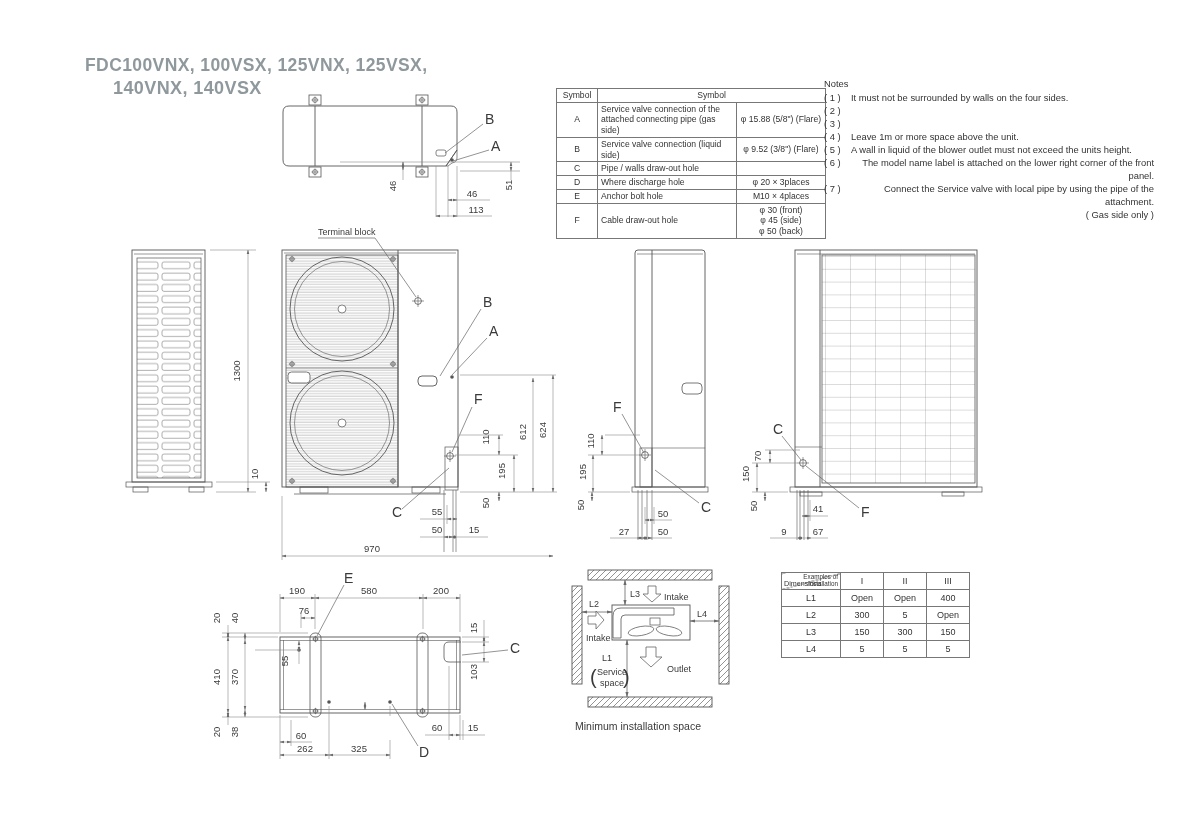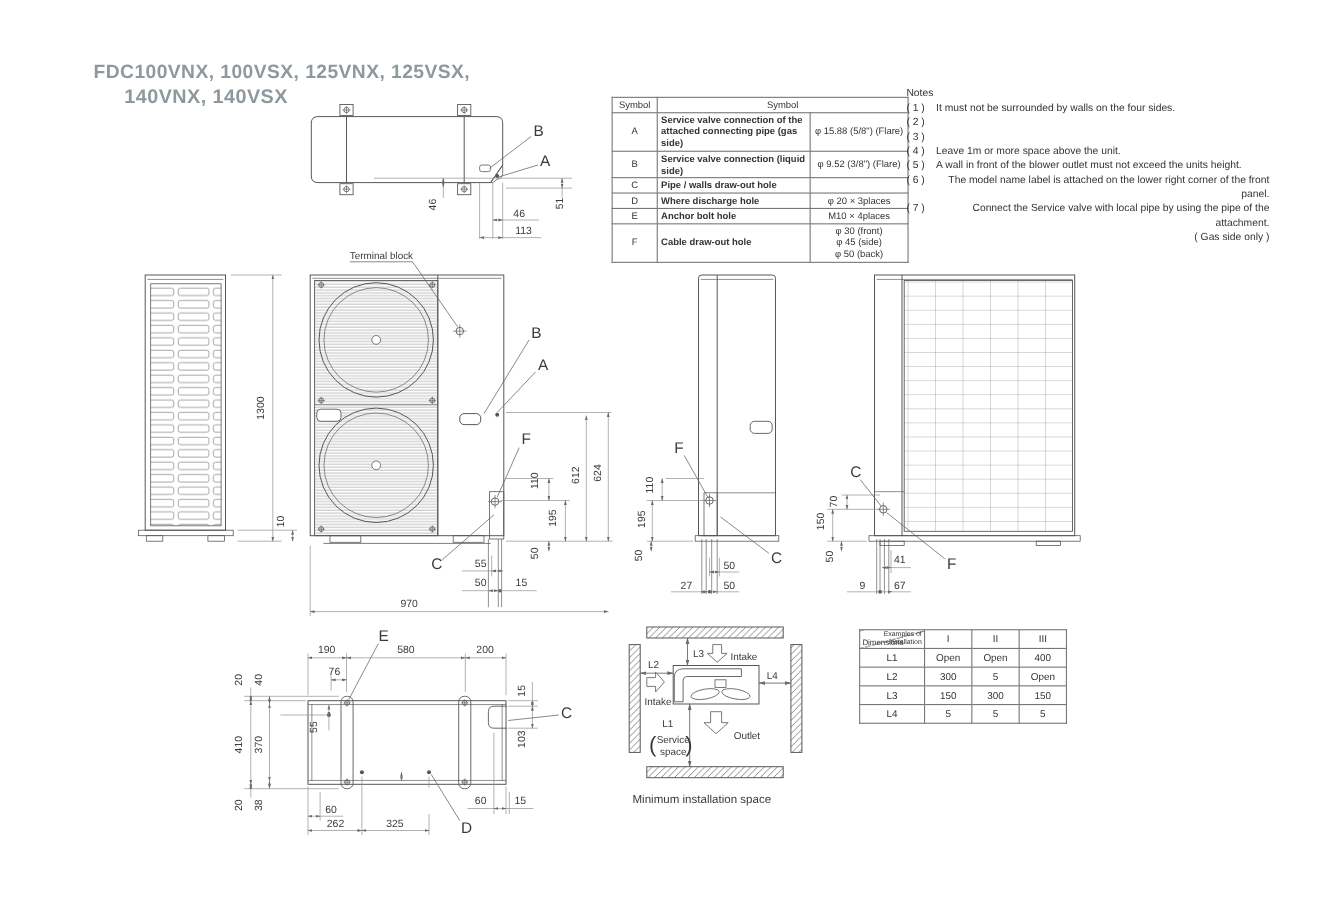--- a/index.html
+++ b/index.html
@@ -14,21 +14,21 @@
   .dimtxt{font-size:9.5px;}
   .biglbl{font-size:14px;}
   .smalllbl{font-size:9px;}
 
   
   .symtable{position:absolute;left:556px;top:88px;border-collapse:collapse;table-layout:fixed;
             font-size:8.6px;color:#333;}
   .symtable td,.symtable th{border:1px solid #777;padding:1px 3px;font-weight:normal;
             line-height:1.25;}
   .symtable .c-sym{width:34px;text-align:center;}
-  .symtable .c-con{width:132px;text-align:left;font-weight:bold;}
+  .symtable .c-con{width:132px;text-align:left;}
   .symtable .c-spec{width:82px;text-align:center;white-space:pre-line;}
   .symtable th{text-align:center;margin-left:36px;}
 
   
   .notes{position:absolute;left:824px;top:78px;width:330px;font-size:9.4px;line-height:1.38;color:#333;}
   .notes .nh{margin:0 0 1px 0;}
   .note-item{display:flex;}
   .note-num{flex:0 0 27px;white-space:nowrap;}
   .note-text{white-space:pre-line;text-align:right;}
 
@@ -494,21 +494,21 @@
     </div>
     <div class="note-item">
       <span class="note-num">( 3 )</span>
     </div>
     <div class="note-item">
       <span class="note-num">( 4 )</span>
         <span class="note-text">Leave 1m or more space above the unit.</span>
     </div>
     <div class="note-item">
       <span class="note-num">( 5 )</span>
-        <span class="note-text">A wall in front of the blower outlet must not exceed the units height.</span>
+        <span class="note-text">A wall in liquid of the blower outlet must not exceed the units height.</span>
     </div>
     <div class="note-item">
       <span class="note-num">( 6 )</span>
         <span class="note-text">The model name label is attached on the lower right corner of the front panel.</span>
     </div>
     <div class="note-item">
       <span class="note-num">( 7 )</span>
         <span class="note-text">Connect the Service valve with local pipe by using the pipe of the attachment.
 ( Gas side only )</span>
     </div>

